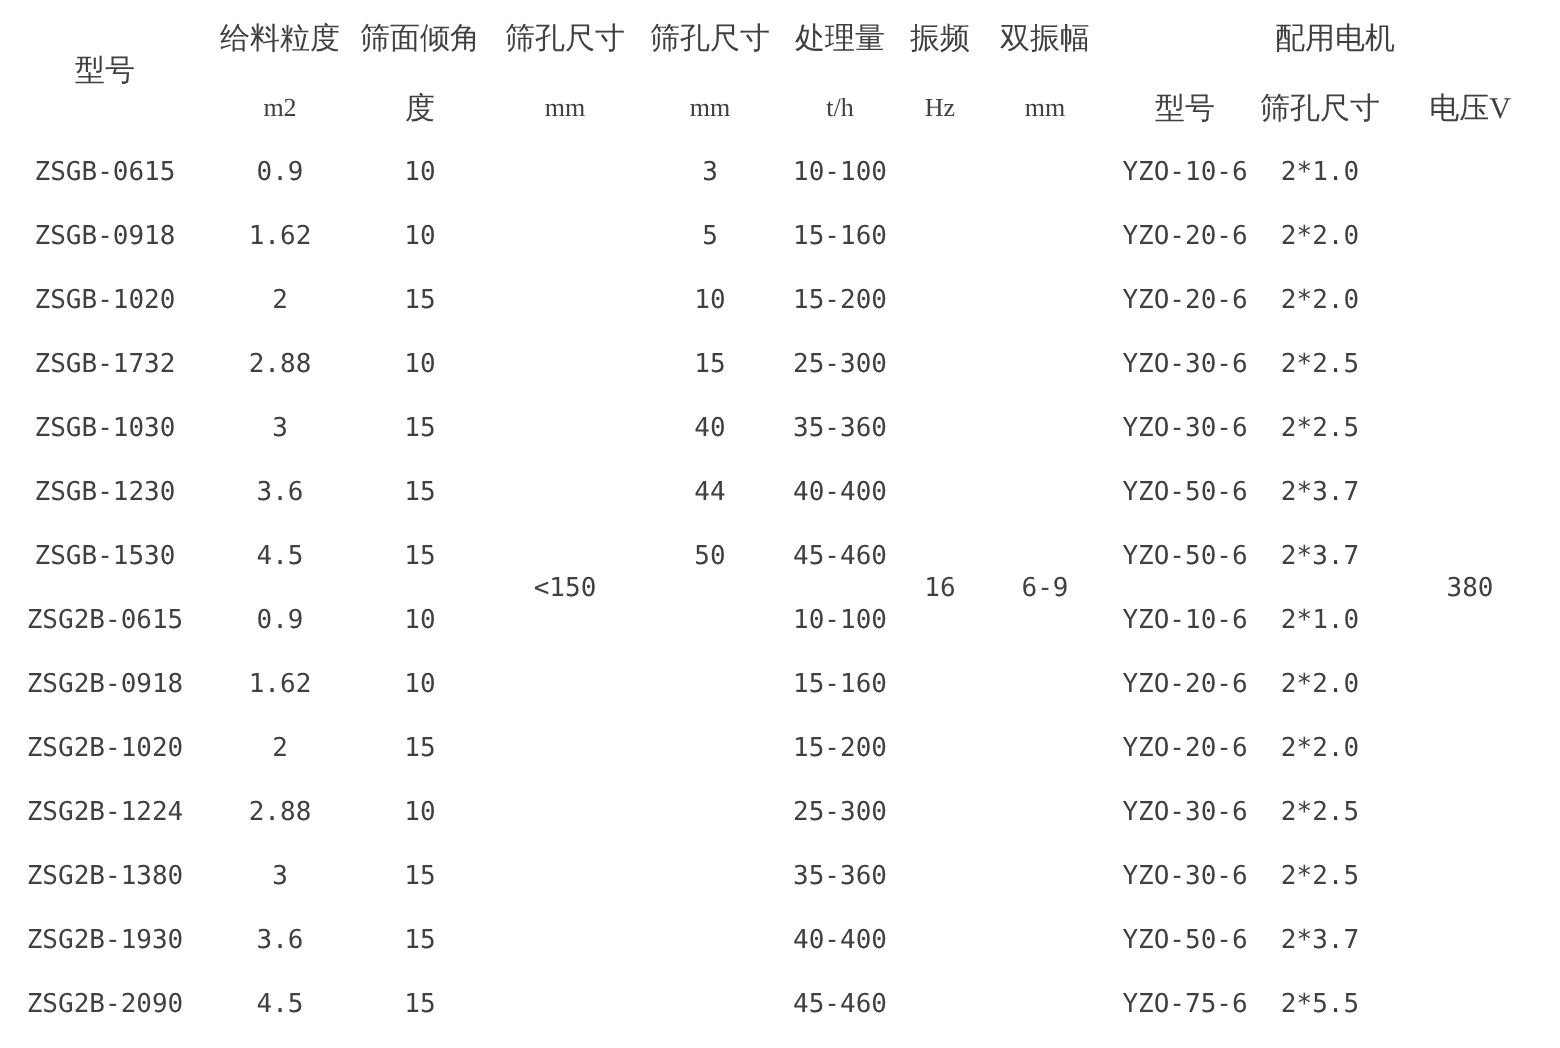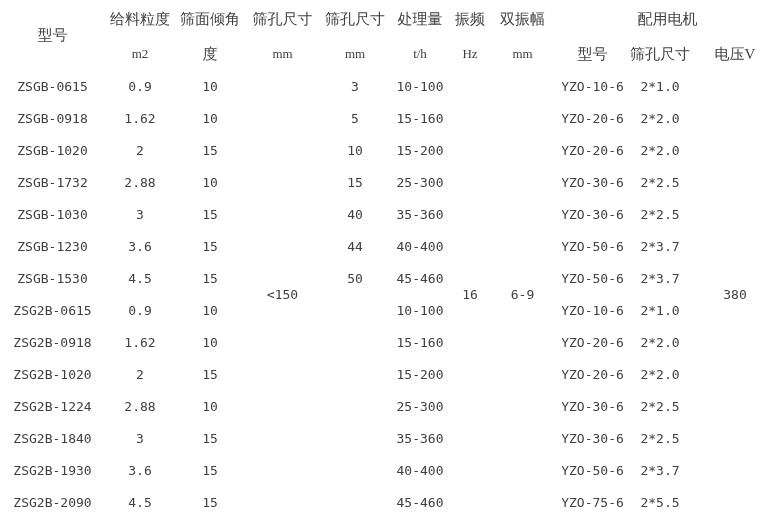--- a/index.html
+++ b/index.html
@@ -175,21 +175,21 @@
     <tr>
       <td>ZSG2B-1224</td>
       <td>2.88</td>
       <td>10</td>
       <td></td>
       <td>25-300</td>
       <td>YZO-30-6</td>
       <td>2*2.5</td>
     </tr>
     <tr>
-      <td>ZSG2B-1840</td>
+      <td>ZSG2B-1380</td>
       <td>3</td>
       <td>15</td>
       <td></td>
       <td>35-360</td>
       <td>YZO-30-6</td>
       <td>2*2.5</td>
     </tr>
     <tr>
       <td>ZSG2B-1930</td>
       <td>3.6</td>

